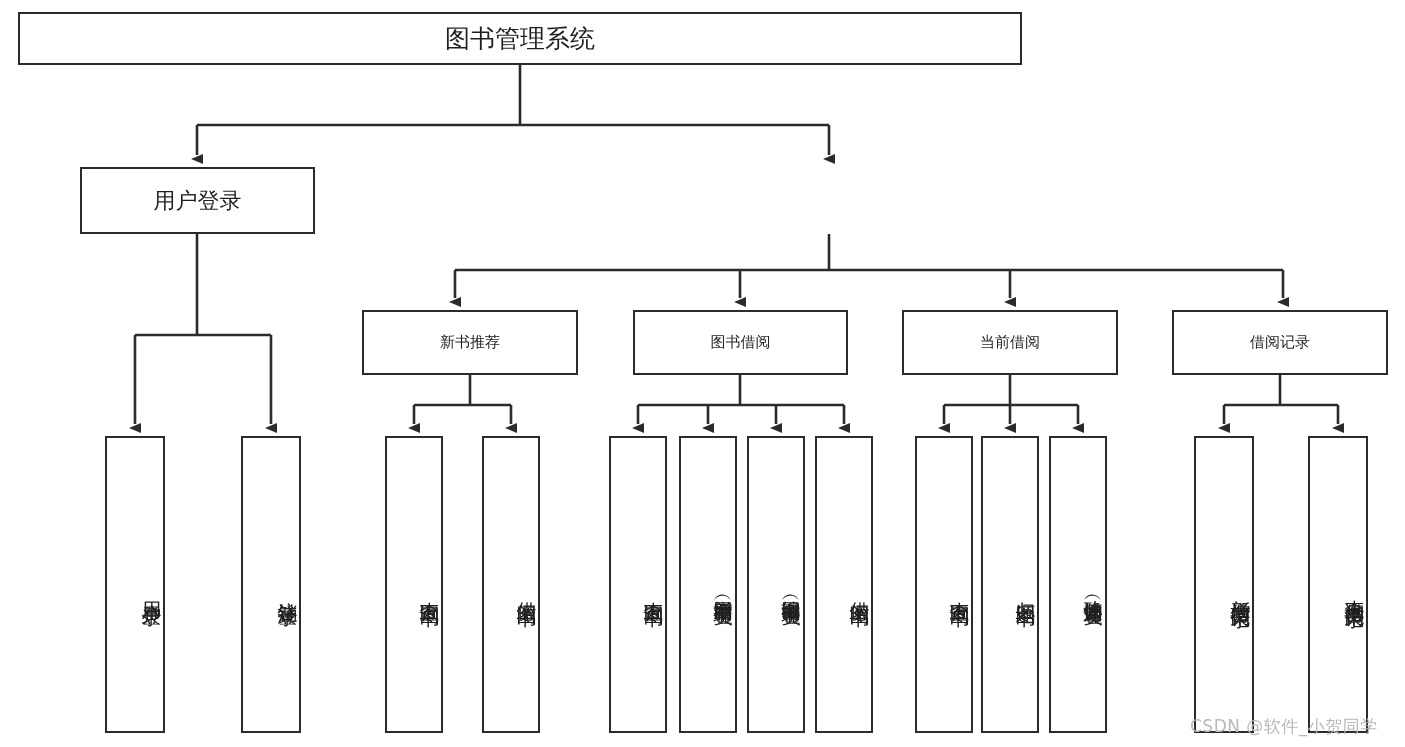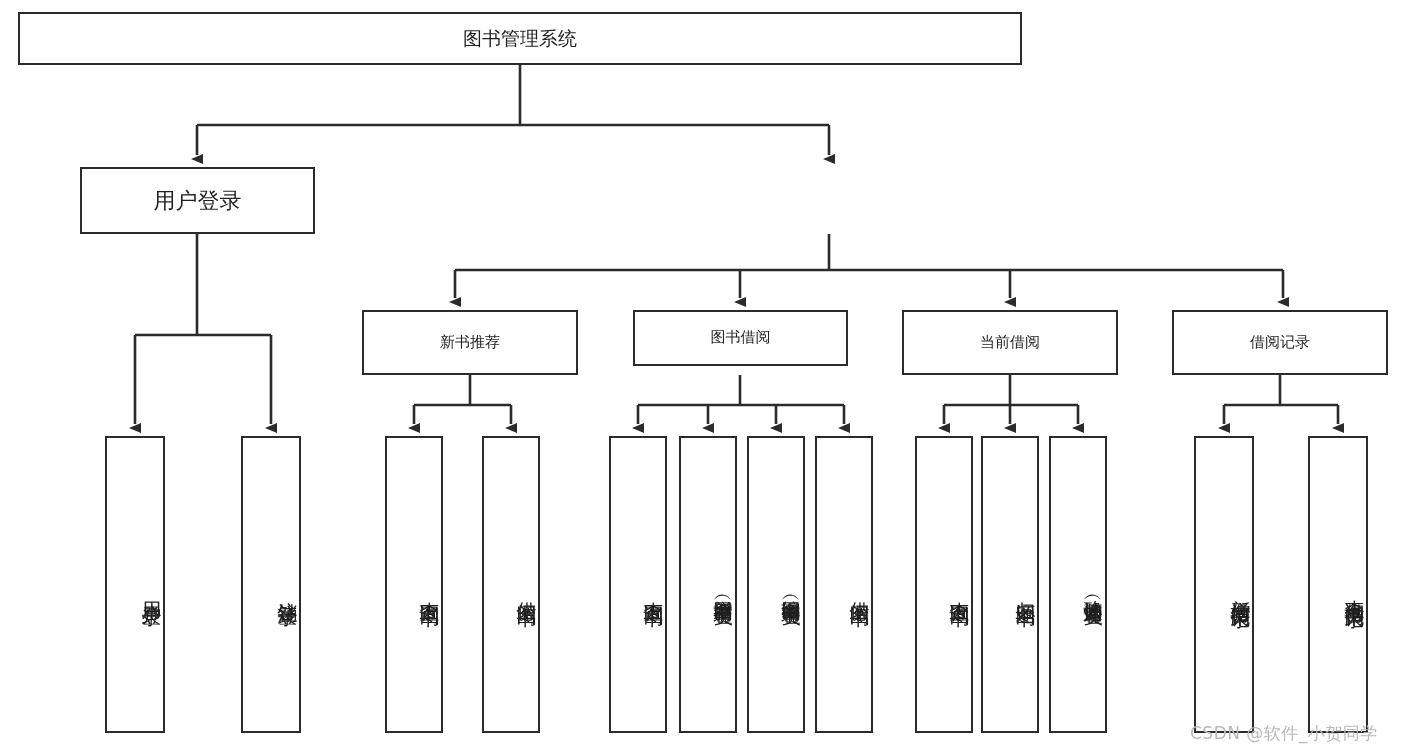--- a/index.html
+++ b/index.html
@@ -27,21 +27,21 @@
     box-sizing:border-box;
     background:#ffffff;
     border:2.5px solid #2b2b2b;
     display:flex;
     align-items:center;
     justify-content:center;
     text-align:center;
     color:#1f1f1f;
     line-height:1.18;
   }
-  .node.root{ font-size:19px; }
+  .node.root{ font-size:25px; }
   .node.lvl1{ font-size:22px; }
   .node.lvl2{ font-size:15px; }
   .node.leaf{
     font-size:20px;
     writing-mode:vertical-rl;
     text-orientation:upright;
     letter-spacing:2px;
     padding:10px 0 0 0;
     align-items:flex-start;
     justify-content:center;
@@ -109,21 +109,21 @@
       <path d="M1224,405 L1224,424" marker-end="url(#arrow)"></path>
       <path d="M1338,405 L1338,424" marker-end="url(#arrow)"></path>
     </g>
   </svg>
 
   <div class="node root" style="left:18px;top:12px;width:1004px;height:53px;">图书管理系统</div>
 
   <div class="node lvl1" style="left:80px;top:167px;width:235px;height:67px;">用户登录</div>
 
   <div class="node lvl2" style="left:362px;top:310px;width:216px;height:65px;">新书推荐</div>
-  <div class="node lvl2" style="left:633px;top:310px;width:215px;height:56px;">图书借阅</div>
+  <div class="node lvl2" style="left:633px;top:310px;width:215px;height:65px;">图书借阅</div>
   <div class="node lvl2" style="left:1172px;top:310px;width:216px;height:65px;">借阅记录</div>
   <div class="node lvl2" style="left:902px;top:310px;width:216px;height:65px;">当前借阅</div>
 
   <div class="node leaf" style="left:105px;top:436px;width:60px;height:297px;">用户登录</div>
   <div class="node leaf" style="left:241px;top:436px;width:60px;height:297px;">注销登录</div>
 
   <div class="node leaf" style="left:385px;top:436px;width:58px;height:297px;">查询图书</div>
   <div class="node leaf" style="left:482px;top:436px;width:58px;height:297px;">借阅图书</div>
 
   <div class="node leaf" style="left:609px;top:436px;width:58px;height:297px;">查询图书</div>
@@ -131,15 +131,15 @@
   <div class="node leaf tall" style="left:747px;top:436px;width:58px;height:297px;">编辑图书（管理员）</div>
   <div class="node leaf" style="left:815px;top:436px;width:58px;height:297px;">借阅图书</div>
 
   <div class="node leaf" style="left:915px;top:436px;width:58px;height:297px;">查询图书</div>
   <div class="node leaf" style="left:981px;top:436px;width:58px;height:297px;">归还图书</div>
   <div class="node leaf tall" style="left:1049px;top:436px;width:58px;height:297px;">确认归还（管理员）</div>
 
   <div class="node leaf" style="left:1194px;top:436px;width:60px;height:297px;">新增借阅记录</div>
   <div class="node leaf" style="left:1308px;top:436px;width:60px;height:297px;">查询借阅记录</div>
 
-  <div class="watermark" style="left:1190px;top:715px;margin-top:7px;">CSDN @软件_小贺同学</div>
+  <div class="watermark" style="left:1190px;top:715px;">CSDN @软件_小贺同学</div>
 
 </div>
 
 </body></html>

